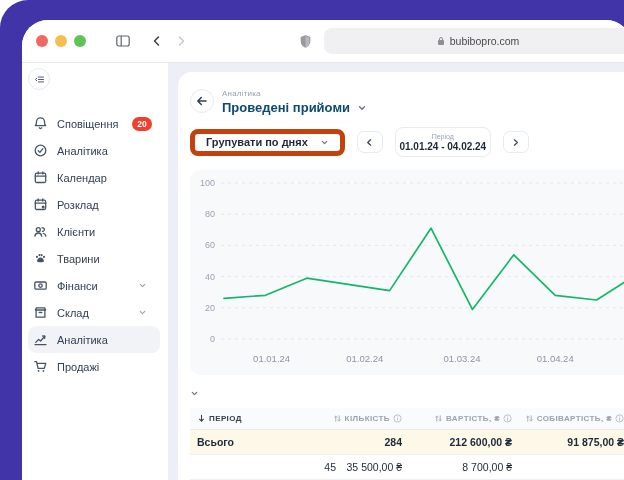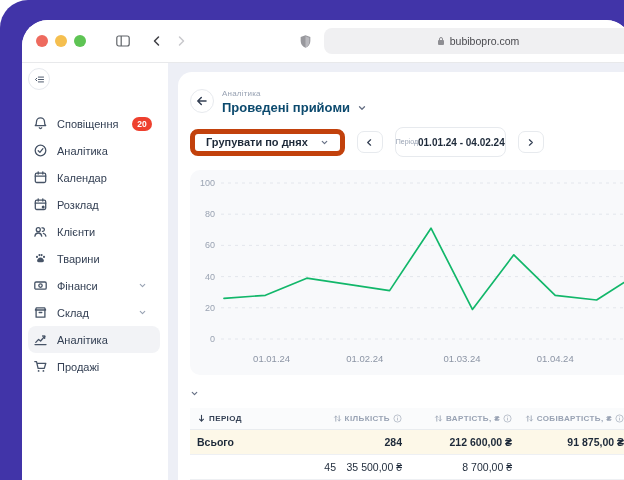--- a/index.html
+++ b/index.html
@@ -55,21 +55,21 @@
   .chev{color:#667085;display:flex;}
 
   
   .controls{display:flex;align-items:center;margin-top:12px;gap:12px;}
   .pill{display:flex;align-items:center;gap:12px;height:27px;padding:0 11px;background:#fff;
         border:5px solid #c2410c;border-radius:8px;font-size:11px;font-weight:600;color:#1d2939;
         font-family:inherit;cursor:pointer;}
   .nav-arrow{width:26px;height:22px;border:1px solid #e7eaee;border-radius:7px;background:#fff;
              display:flex;align-items:center;justify-content:center;color:#344054;cursor:pointer;padding:0;}
   .period-pill{height:28px;min-width:94px;border:1px solid #e7eaee;border-radius:8px;background:#fff;
-               display:flex;flex-direction:row;align-items:center;justify-content:center;cursor:pointer;}
+               display:flex;flex-direction:column;align-items:center;justify-content:center;cursor:pointer;}
   .p-label{font-size:7px;color:#98a2b3;line-height:8px;}
   .p-value{font-size:10px;font-weight:700;color:#1d2939;line-height:11px;}
 
   
   .chart-panel{margin:13px -8px 0 0;height:205px;background:#f8f9fb;border-radius:10px;position:relative;overflow:hidden;}
   .chart-panel svg{display:block;}
 
   
   .table-section{margin-top:14px;}
   .display-dropdown{display:flex;align-items:center;gap:8px;font-size:11px;font-weight:700;

